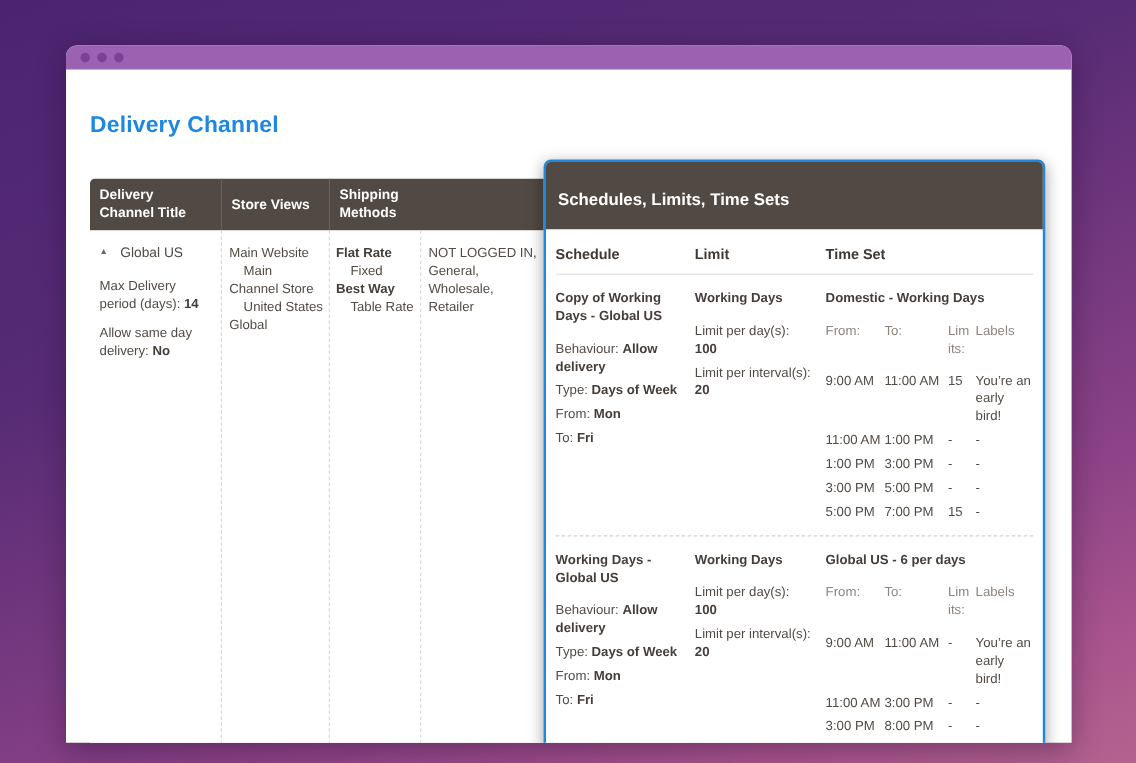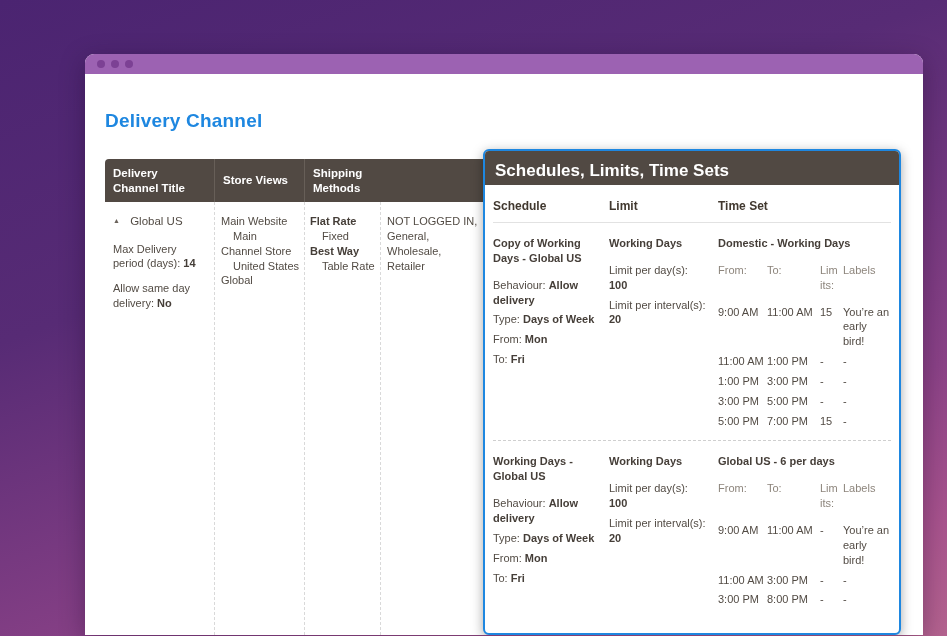--- a/index.html
+++ b/index.html
@@ -2,24 +2,23 @@
 <html><head>
 <meta charset="utf-8">
 <style>
   html,body{margin:0;padding:0;}
   .stage{
     position:relative;width:947px;height:636px;overflow:hidden;
     background:linear-gradient(160deg,#4b2471 0%,#572b75 35%,#8b4287 72%,#a8538d 88%,#b4638f 100%);
     font-family:"Liberation Sans",sans-serif;
   }
   .window{
-    position:absolute;left:55px;top:54px;width:838px;height:581px;
+    position:absolute;left:55px;top:38px;width:838px;height:581px;
     border-radius:9px 9px 0 0;background:#fff;
     box-shadow:0 6px 24px rgba(30,10,40,.35);
-    margin-left:30px;
   }
   .titlebar{
     height:20px;border-radius:9px 9px 0 0;background:#9c62b2;
     display:flex;align-items:center;padding-left:12px;gap:6px;
   }
   .dot{width:8px;height:8px;border-radius:50%;background:#7c4194;}
   .winbody{position:relative;height:561px;overflow:hidden;}
   .page-title{
     margin:36px 0 0 20px;font-size:19px;font-weight:700;color:#1e87e0;letter-spacing:.2px;
   }
@@ -48,22 +47,22 @@
   .val{font-weight:700;color:#453e38;}
   .sv-item{margin:0;}
   .ind{text-indent:12px;}
   .bold{font-weight:700;color:#453e38;}
   
   .panel{
     flex:none;width:418px;box-sizing:border-box;border:2px solid #1e87e0;border-radius:6px;
     background:#fff;box-shadow:0 3px 12px rgba(0,0,0,.35);min-height:486px;
   }
   .phead{
-    background:#514943;color:#fff;font-size:17px;font-weight:700;
-    height:34px;display:flex;align-items:center;padding:6px 0 0 10px;box-sizing:border-box;
+    background:#514943;color:#fff;font-size:14px;font-weight:700;
+    height:56px;display:flex;align-items:center;padding:6px 0 0 10px;box-sizing:border-box;
     border-radius:4px 4px 0 0;
   }
   .pbody{padding:14px 8px 10px 8px;}
   .pgrid{display:grid;grid-template-columns:116px 97px 1fr;}
   .pcol-h{font-size:12px;font-weight:700;color:#41382f;padding-right:8px;}
   .pcol-h.ts{padding-left:12px;}
   .rule{border:none;border-top:1px solid #e2e2e2;margin:9px 0 0 0;}
   .srow{margin-top:13px;}
   .scell{padding-right:8px;font-size:11px;color:#524b44;line-height:1.35;}
   .scell.ts{padding-left:12px;padding-right:0;}

